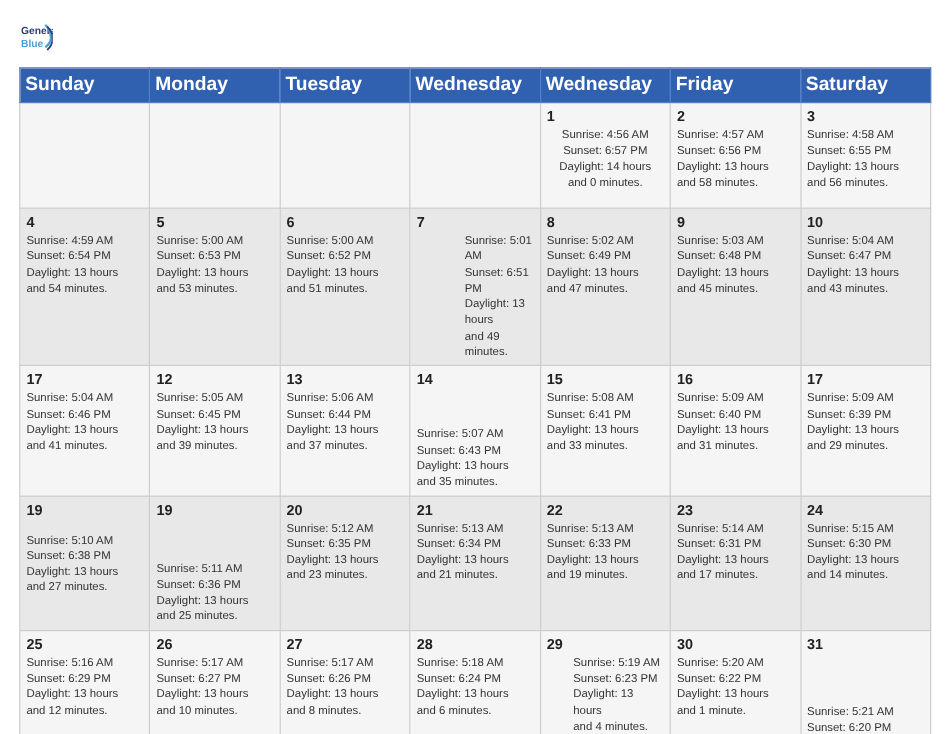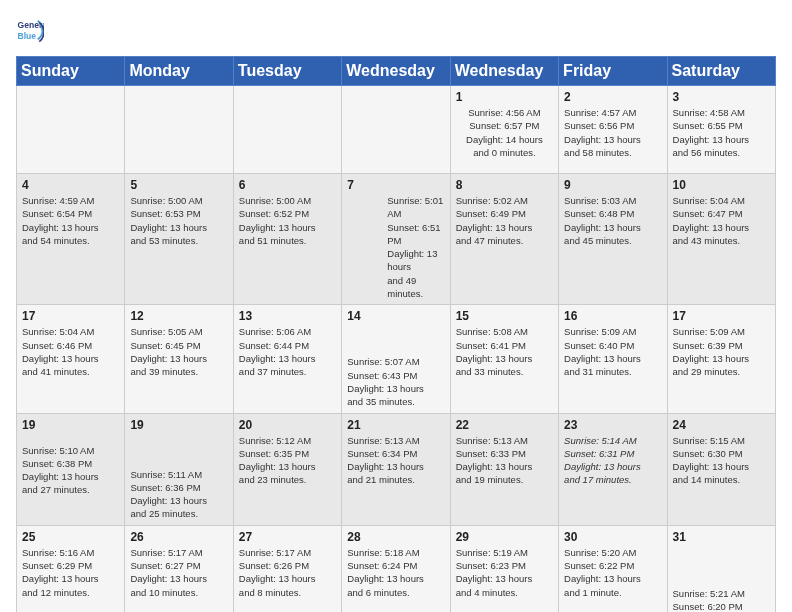--- a/index.html
+++ b/index.html
@@ -273,21 +273,21 @@
         </td>
         <td>
           <span class="day-number">22</span>
           <div class="day-detail" style="white-space: pre-line;">Sunrise: 5:13 AM
 Sunset: 6:33 PM
 Daylight: 13 hours
 and 19 minutes.</div>
         </td>
         <td>
           <span class="day-number">23</span>
-          <div class="day-detail" style="white-space: pre-line; font-style: italic;">Sunrise: 5:14 AM
+          <div class="day-detail" style="white-space: pre-line;">Sunrise: 5:14 AM
 Sunset: 6:31 PM
 Daylight: 13 hours
 and 17 minutes.</div>
         </td>
         <td>
           <span class="day-number">24</span>
           <div class="day-detail" style="white-space: pre-line;">Sunrise: 5:15 AM
 Sunset: 6:30 PM
 Daylight: 13 hours
 and 14 minutes.</div>
@@ -317,21 +317,21 @@
         </td>
         <td>
           <span class="day-number">28</span>
           <div class="day-detail" style="white-space: pre-line;">Sunrise: 5:18 AM
 Sunset: 6:24 PM
 Daylight: 13 hours
 and 6 minutes.</div>
         </td>
         <td>
           <span class="day-number">29</span>
-          <div class="day-detail" style="white-space: pre-line;">Sunrise: 5:19 AM
+          <div class="day-detail" style="white-space: pre-line; margin-left: 22px;">Sunrise: 5:19 AM
 Sunset: 6:23 PM
 Daylight: 13 hours
 and 4 minutes.</div>
         </td>
         <td>
           <span class="day-number">30</span>
           <div class="day-detail" style="white-space: pre-line;">Sunrise: 5:20 AM
 Sunset: 6:22 PM
 Daylight: 13 hours
 and 1 minute.</div>

